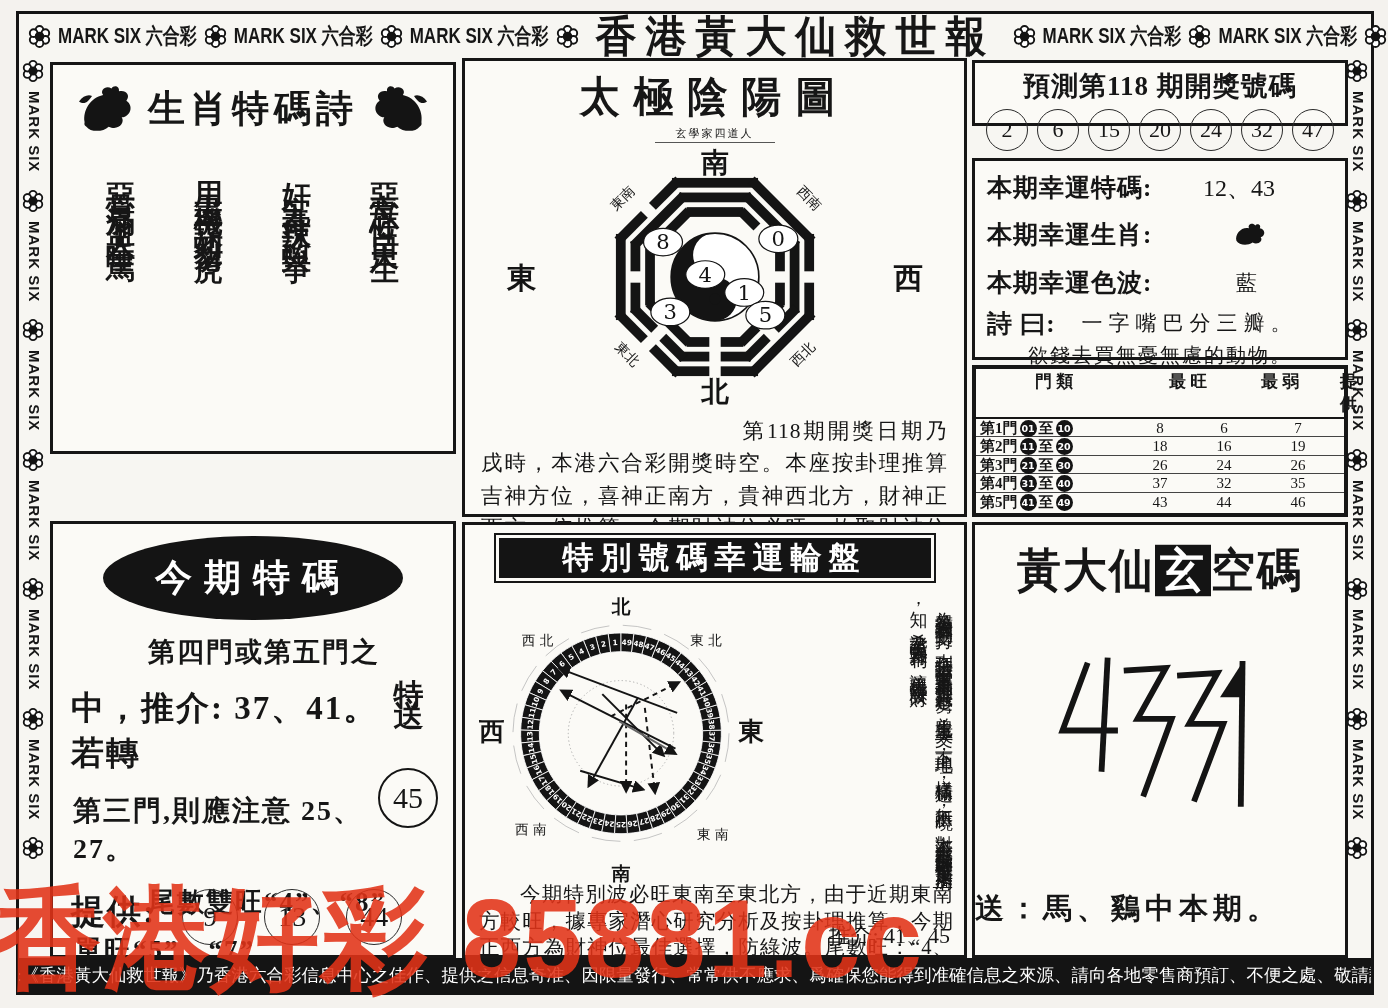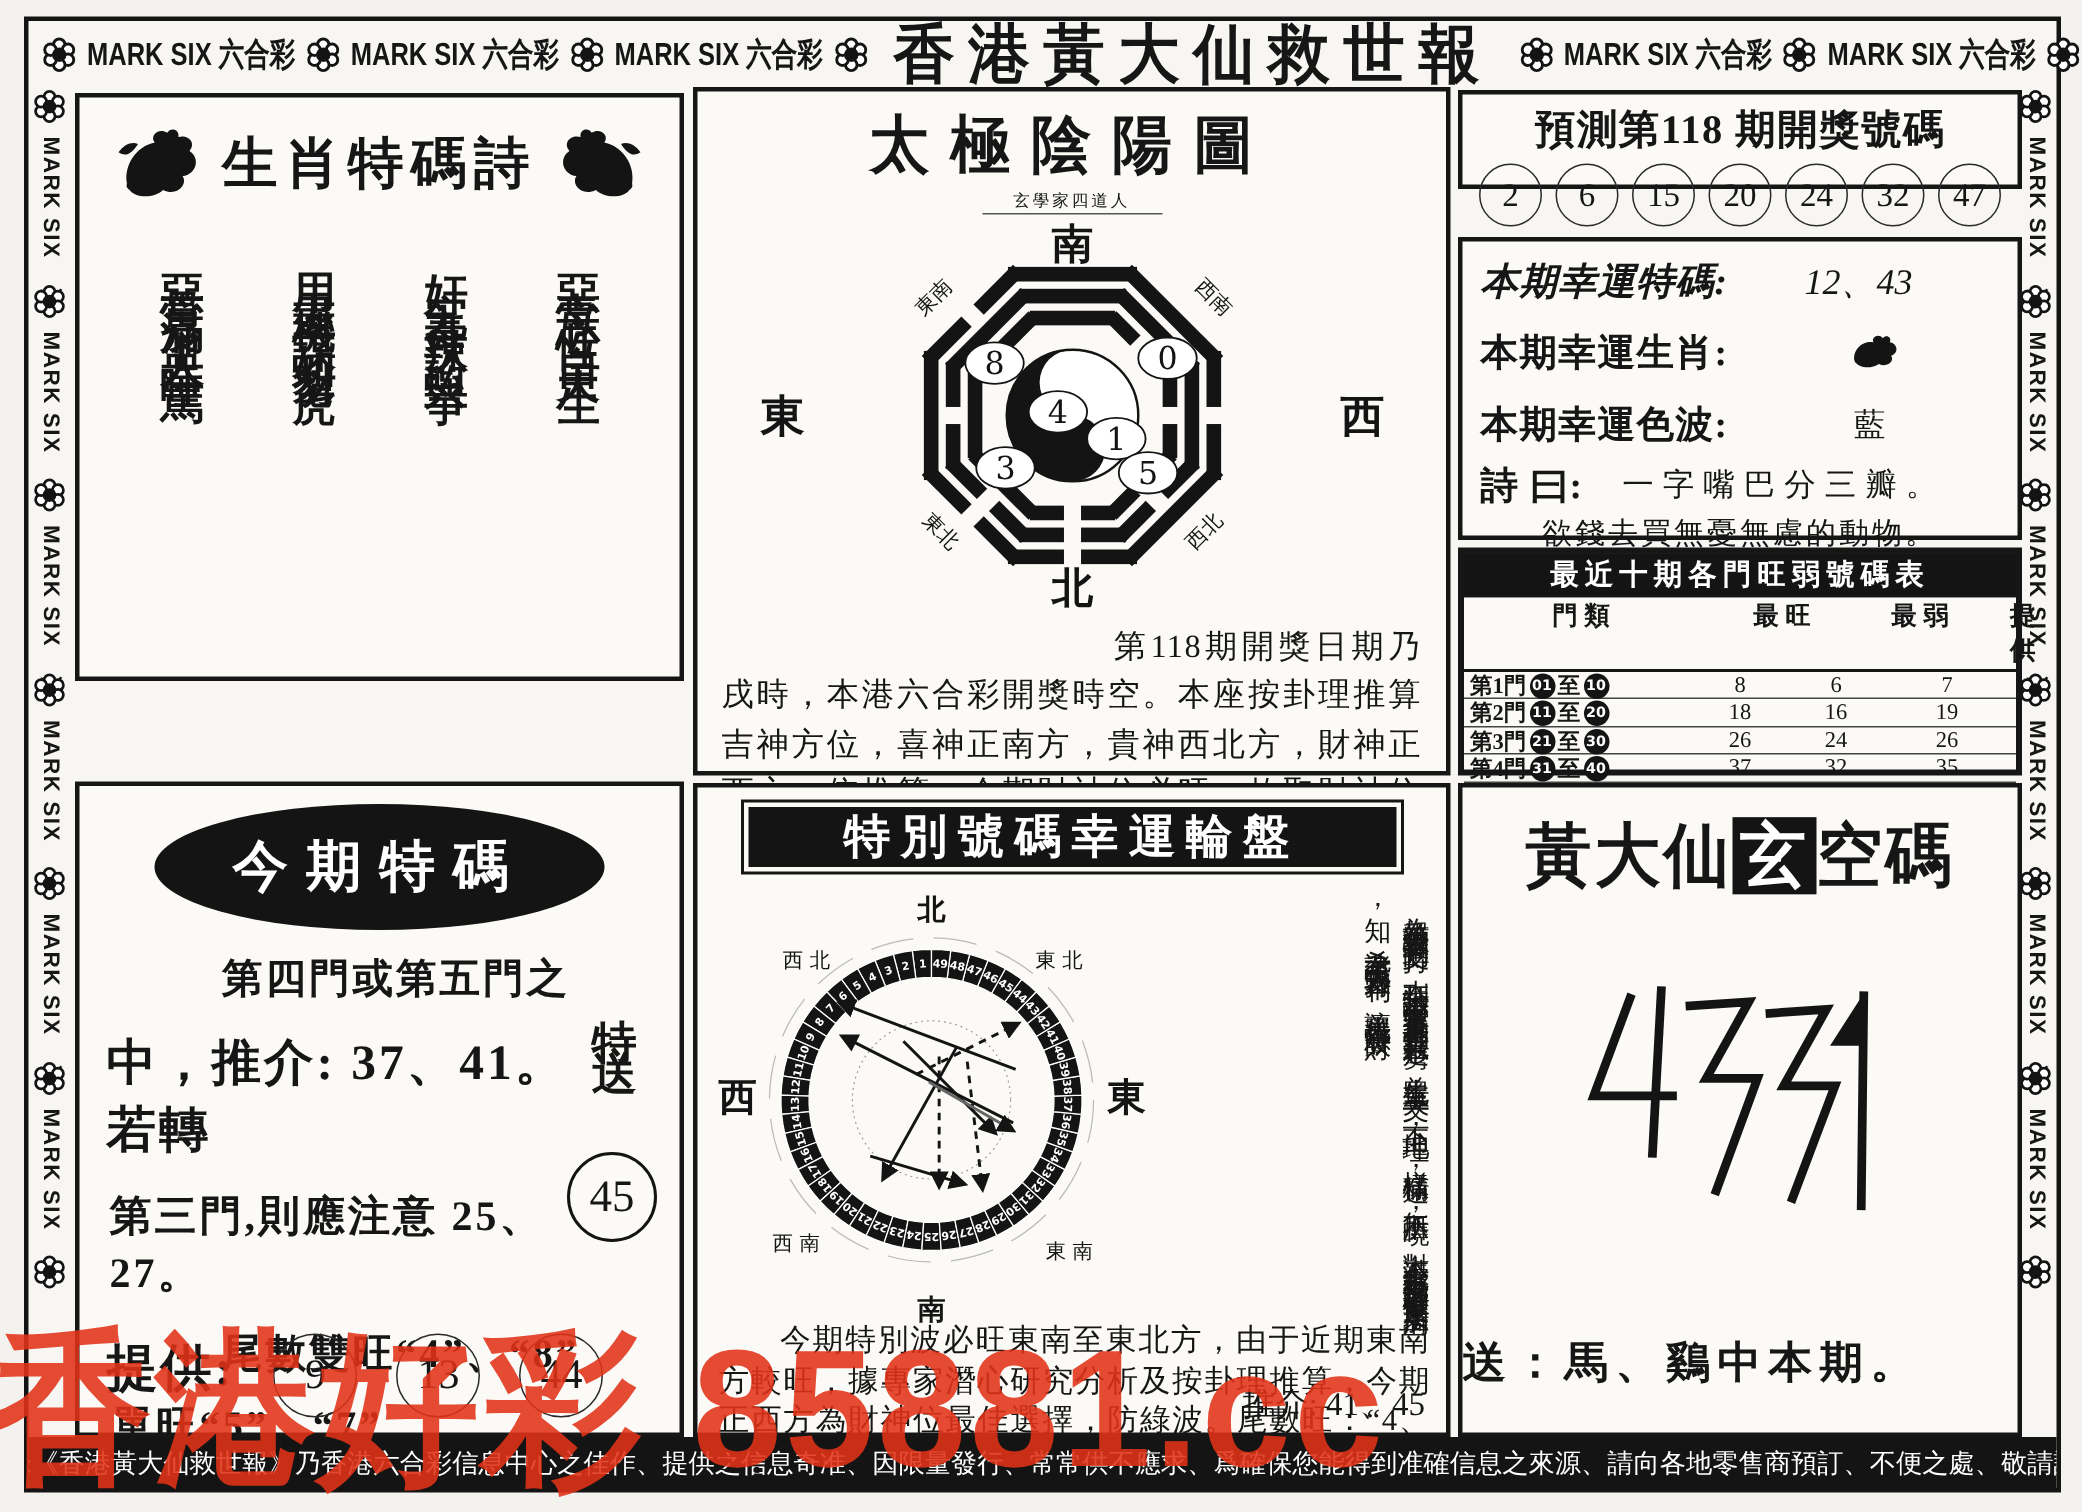--- a/index.html
+++ b/index.html
@@ -607,21 +607,21 @@
       <span class="pball">6</span>
       <span class="pball">15</span>
       <span class="pball">20</span>
       <span class="pball">24</span>
       <span class="pball">32</span>
       <span class="pball">47</span>
     </div>
   </div>
 
   <div id="lucky-panel" class="panel">
-    <div class="lrow" style="height:45px;margin-top:4px;font-style:italic;">
+    <div class="lrow" style="height:45px;margin-top:4px;">
       <span class="llabel">本期幸運特碼:</span>
       <span class="lval" style="margin-right:58px;">12、43</span>
     </div>
     <div class="lrow" style="height:49px;">
       <span class="llabel">本期幸運生肖:</span>
       <svg width="36" height="27" viewBox="0 0 40 30" style="margin-left:auto;margin-right:66px;">
         <path fill="#141414" d="M6,22 C4,14 12,6 20,8 C18,4 24,1 27,5 C29,2 34,4 32,8 C38,9 39,16 33,18 C36,22 30,27 24,24 C18,28 9,27 6,22 Z M14,14 c2,-2 6,-2 8,0 c-2,2 -6,2 -8,0 Z"></path>
       </svg>
     </div>
     <div class="lrow" style="height:47px;">
@@ -629,21 +629,20 @@
       <span class="lval" style="margin-right:76px;font-size:21px;">藍</span>
     </div>
     <div class="lrow" style="height:34px;">
       <span class="llabel">詩 曰:</span>
       <span class="lval" style="margin-left:26px;margin-right:auto;letter-spacing:6px;font-size:21px;">一字嘴巴分三瓣。</span>
     </div>
     <div style="text-align:center;font-size:20px;margin-top:2px;letter-spacing:2px;">欲錢去買無憂無慮的動物。</div>
   </div>
 
   <div id="gate-panel" class="panel">
-    <div class="gt-title">最近十期各門旺弱號碼表</div>
     <div class="gt-head">
       <span>門 類</span>
       <span>最 旺</span>
       <span>最 弱</span>
       <span>提 供</span>
     </div>
     <div class="gt-row">
       <span class="gt-gate">
           <span>第1門</span>
           <span class="rbadge">01</span>

